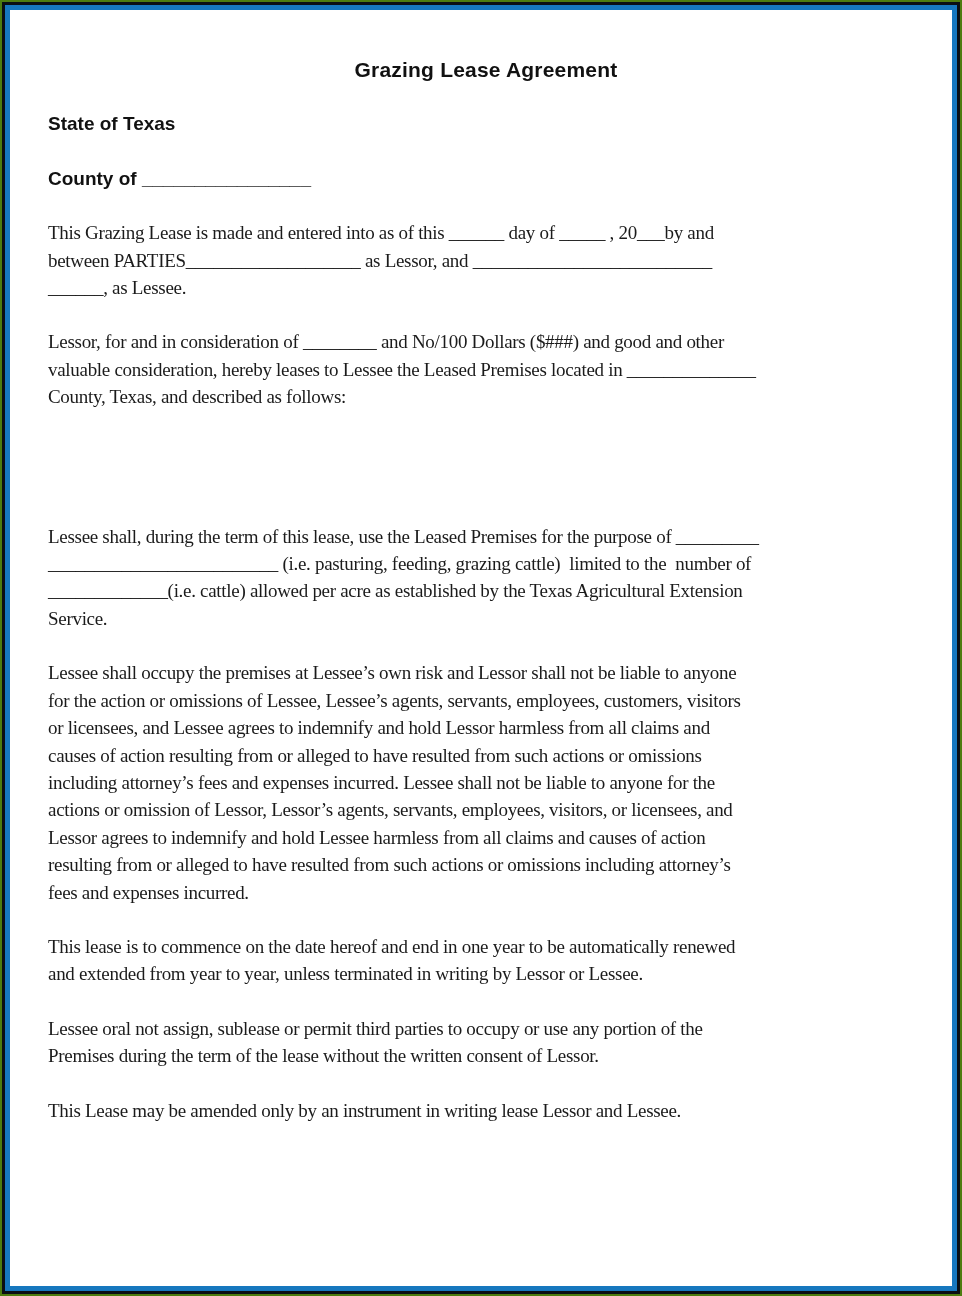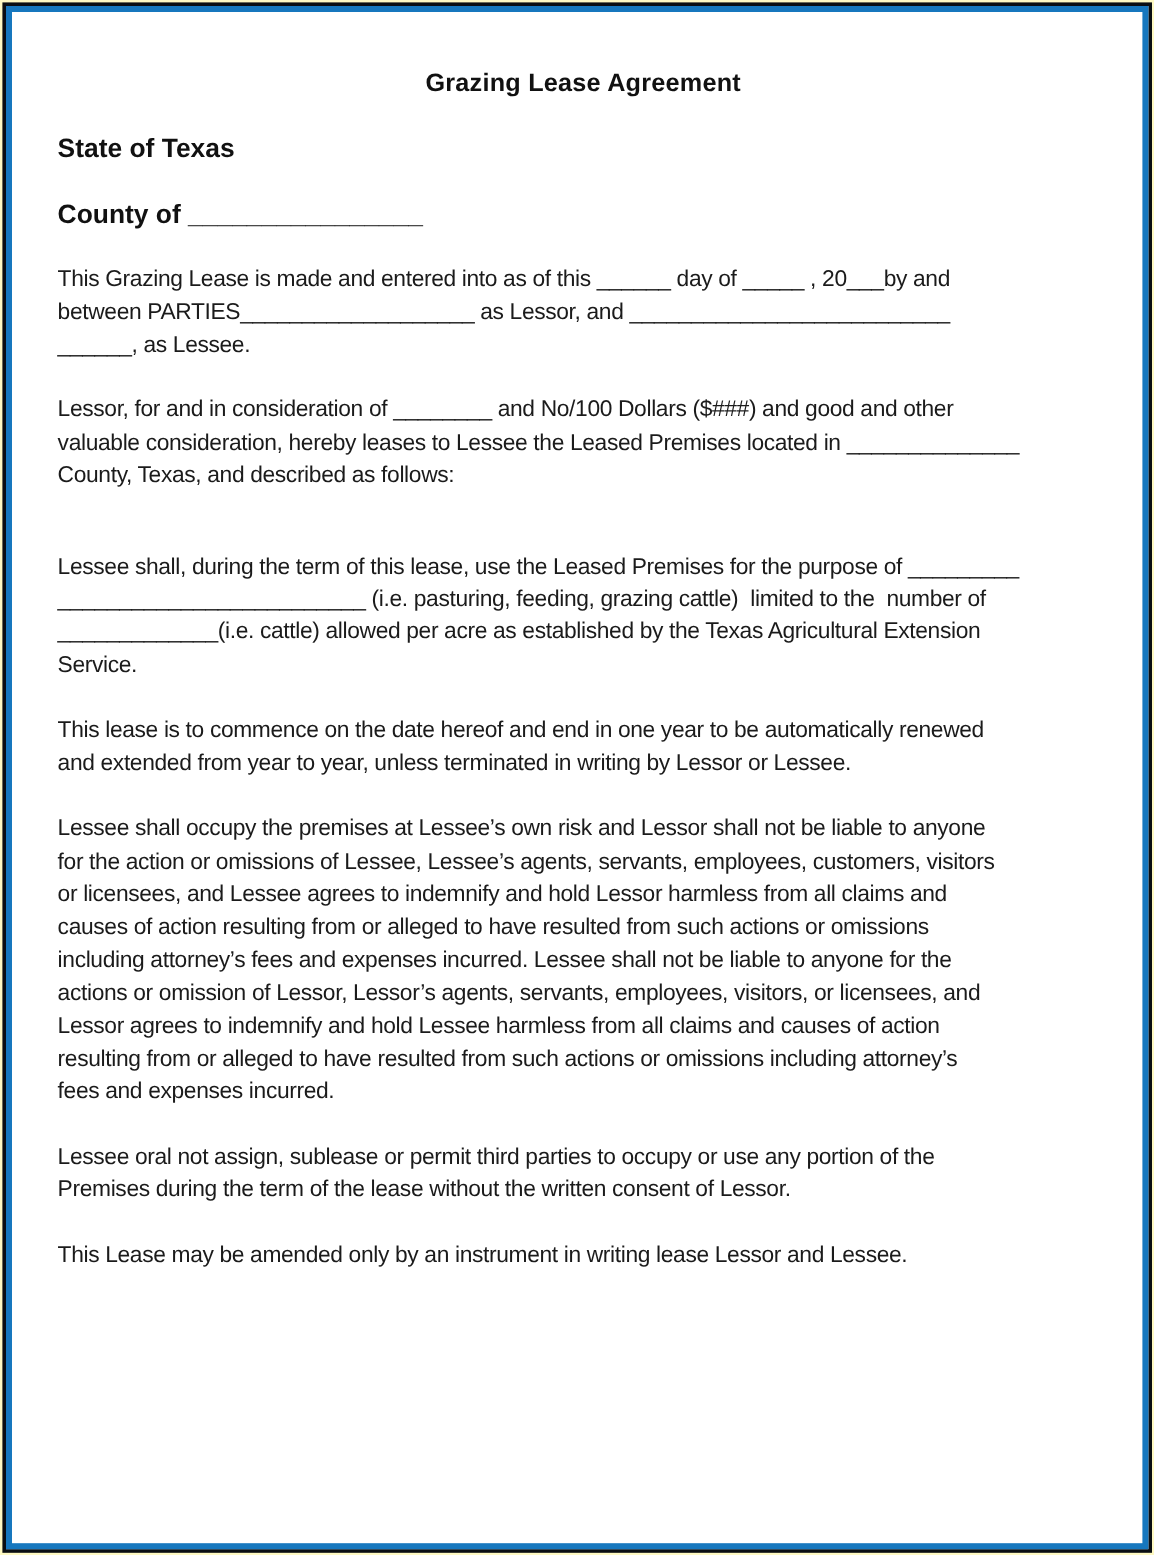--- a/index.html
+++ b/index.html
@@ -1,19 +1,19 @@
 <!DOCTYPE html>
 <html><head>
 <meta charset="utf-8">
 <style>
   html, body { margin: 0; padding: 0; background: #ffffff; }
   .border-outer {
     width: 962px; height: 1296px;
     box-sizing: border-box;
-    background: #fef9c3;
+    background: #4d7c0f;
     padding: 2px;
   }
   .border-dark {
     width: 100%; height: 100%;
     box-sizing: border-box;
     background: #0a0e13;
     padding: 3px;
   }
   .page {
     width: 100%; height: 100%;
@@ -29,34 +29,35 @@
     margin: 0;
     font-size: 21px;
     font-weight: bold;
     line-height: 27.4px;
     text-align: center;
     color: #111111;
     letter-spacing: 0.2px;
   }
   .heading {
     margin: 27px 0 0 0;
-    font-size: 22px;
+    font-size: 19px;
     font-weight: bold;
     line-height: 27.4px;
     color: #111111;
   }
   .para {
     margin: 27px 0 0 0;
     font-size: 19px;
     line-height: 27.4px;
     letter-spacing: -0.3px;
     white-space: pre-wrap;
     color: #1b1b1b;
+    font-family: Liberation Serif, serif;
   }
-  .para-purpose { margin-top: 48px; }
+  .para-purpose { margin-top: 112px; }
 </style>
 </head>
 <body>
 
 <div class="border-outer">
   <div class="border-dark">
     <div class="page">
 
       <h1 class="doc-title">Grazing Lease Agreement</h1>
 
@@ -70,32 +71,32 @@
 
       <p class="para">Lessor, for and in consideration of ________ and No/100 Dollars ($###) and good and other
 valuable consideration, hereby leases to Lessee the Leased Premises located in ______________
 County, Texas, and described as follows:</p>
 
       <p class="para para-purpose">Lessee shall, during the term of this lease, use the Leased Premises for the purpose of _________
 _________________________ (i.e. pasturing, feeding, grazing cattle)  limited to the  number of
 _____________(i.e. cattle) allowed per acre as established by the Texas Agricultural Extension
 Service.</p>
 
-      <p class="para">This lease is to commence on the date hereof and end in one year to be automatically renewed
-and extended from year to year, unless terminated in writing by Lessor or Lessee.</p>
-
       <p class="para">Lessee shall occupy the premises at Lessee’s own risk and Lessor shall not be liable to anyone
 for the action or omissions of Lessee, Lessee’s agents, servants, employees, customers, visitors
 or licensees, and Lessee agrees to indemnify and hold Lessor harmless from all claims and
 causes of action resulting from or alleged to have resulted from such actions or omissions
 including attorney’s fees and expenses incurred. Lessee shall not be liable to anyone for the
 actions or omission of Lessor, Lessor’s agents, servants, employees, visitors, or licensees, and
 Lessor agrees to indemnify and hold Lessee harmless from all claims and causes of action
 resulting from or alleged to have resulted from such actions or omissions including attorney’s
 fees and expenses incurred.</p>
+
+      <p class="para">This lease is to commence on the date hereof and end in one year to be automatically renewed
+and extended from year to year, unless terminated in writing by Lessor or Lessee.</p>
 
       <p class="para">Lessee oral not assign, sublease or permit third parties to occupy or use any portion of the
 Premises during the term of the lease without the written consent of Lessor.</p>
 
 
       <p class="para">This Lease may be amended only by an instrument in writing lease Lessor and Lessee.</p>
 
     </div>
   </div>
 </div>

